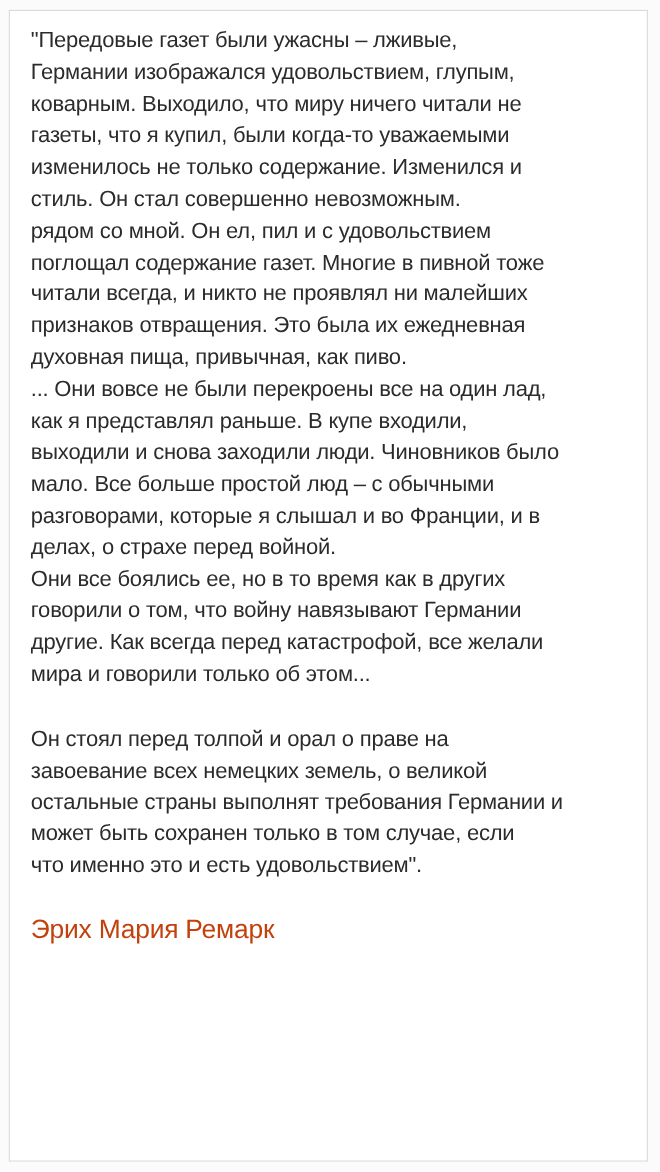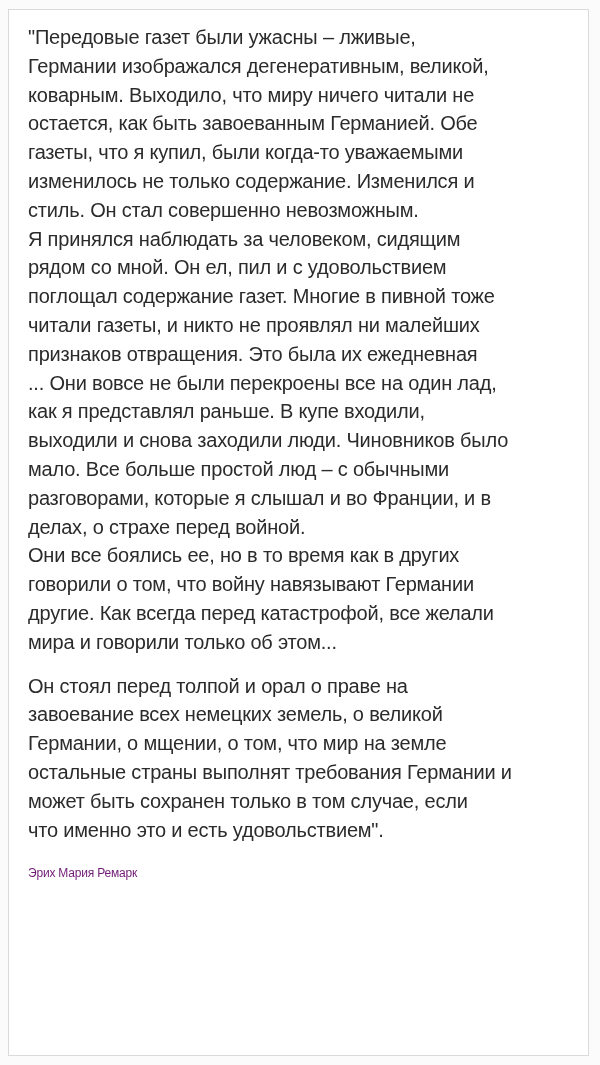--- a/index.html
+++ b/index.html
@@ -23,75 +23,73 @@
     box-sizing: border-box;
     background: #ffffff;
     border: 1px solid #dadada;
     padding: 13px 2px 0 19px;
     overflow: hidden;
   }
   .paragraph {
     margin: 0;
   }
   .gap-before {
-    margin-top: 15px;
+    margin-top: 30px;
   }
   .line {
     font-size: 20px;
     line-height: 28.8px;
     letter-spacing: -0.2px;
     color: #2b2b2b;
     white-space: nowrap;
   }
   .author-line {
-    font-size: 12px;
+    font-size: 24px;
     line-height: 28.8px;
     letter-spacing: -0.2px;
-    color: #701a75;
+    color: #c2410c;
     white-space: nowrap;
   }
 </style>
 </head>
 <body>
 
 <div class="card">
   <div class="quote-text">
       <div class="paragraph">
         <div class="line">"Передовые газет были ужасны – лживые,</div>
-        <div class="line">Германии изображался дегенеративным, великой,</div>
+        <div class="line">Германии изображался удовольствием, глупым,</div>
         <div class="line">коварным. Выходило, что миру ничего читали не</div>
-        <div class="line">остается, как быть завоеванным Германией. Обе</div>
         <div class="line">газеты, что я купил, были когда-то уважаемыми</div>
         <div class="line">изменилось не только содержание. Изменился и</div>
         <div class="line">стиль. Он стал совершенно невозможным.</div>
       </div>
       <div class="paragraph">
-        <div class="line">Я принялся наблюдать за человеком, сидящим</div>
         <div class="line">рядом со мной. Он ел, пил и с удовольствием</div>
         <div class="line">поглощал содержание газет. Многие в пивной тоже</div>
-        <div class="line">читали газеты, и никто не проявлял ни малейших</div>
+        <div class="line">читали всегда, и никто не проявлял ни малейших</div>
         <div class="line">признаков отвращения. Это была их ежедневная</div>
+        <div class="line">духовная пища, привычная, как пиво.</div>
       </div>
       <div class="paragraph">
         <div class="line">... Они вовсе не были перекроены все на один лад,</div>
         <div class="line">как я представлял раньше. В купе входили,</div>
         <div class="line">выходили и снова заходили люди. Чиновников было</div>
         <div class="line">мало. Все больше простой люд – с обычными</div>
         <div class="line">разговорами, которые я слышал и во Франции, и в</div>
         <div class="line">делах, о страхе перед войной.</div>
       </div>
       <div class="paragraph">
         <div class="line">Они все боялись ее, но в то время как в других</div>
         <div class="line">говорили о том, что войну навязывают Германии</div>
         <div class="line">другие. Как всегда перед катастрофой, все желали</div>
         <div class="line">мира и говорили только об этом...</div>
       </div>
       <div class="paragraph gap-before">
         <div class="line">Он стоял перед толпой и орал о праве на</div>
         <div class="line">завоевание всех немецких земель, о великой</div>
-        <div class="line">Германии, о мщении, о том, что мир на земле</div>
         <div class="line">остальные страны выполнят требования Германии и</div>
         <div class="line">может быть сохранен только в том случае, если</div>
         <div class="line">что именно это и есть удовольствием".</div>
       </div>
     </div>
   <div class="author-line gap-before">Эрих Мария Ремарк</div>
 </div>
 
 </body></html>

